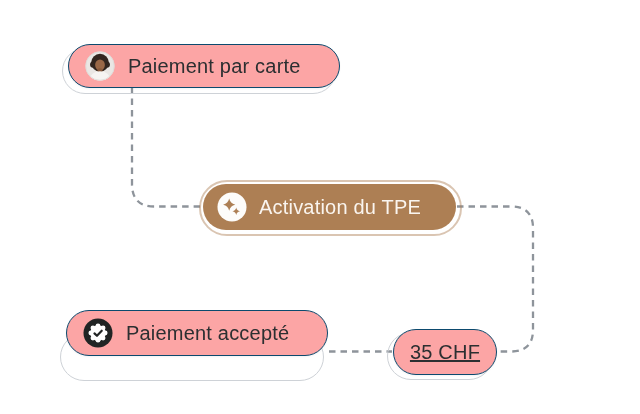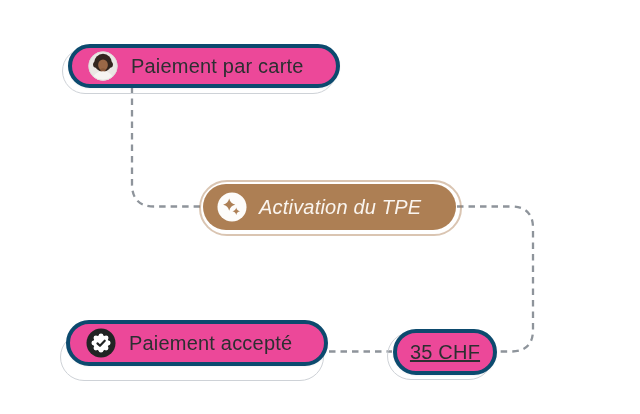--- a/index.html
+++ b/index.html
@@ -31,44 +31,43 @@
   .ghost.accent { border: 2px solid rgba(173,127,84,0.45); }
 
   .pill {
     position: absolute;
     display: flex;
     align-items: center;
     border-radius: 999px;
     box-sizing: border-box;
   }
   .pill-white {
-    background: #ec4899;
-    border: 4px solid #0c4a6e;
+    background: #fca5a5;
+    border: 1px solid #0c4a6e;
     box-shadow: 0 1px 2px rgba(25,28,33,0.05);
     color: #2c2f31;
   }
   .pill-accent {
     background: #ad7f54;
     color: #faf5ef;
-    font-style: italic;
   }
   .pill .label {
     font-size: 20px;
     letter-spacing: 0.2px;
     white-space: nowrap;
   }
   .pill .node-icon {
     width: 30px; height: 30px;
     display: block;
     flex: 0 0 auto;
   }
 
   #node-card    { left: 68px;  top: 44px;  width: 272px; height: 44px; padding-left: 16px; gap: 13px; }
   #node-tpe     { left: 203px; top: 184px; width: 253px; height: 46px; padding-left: 14px; gap: 12px; }
-  #node-accept  { left: 66px;  top: 320px; width: 262px; height: 46px; padding-left: 16px; gap: 13px; }
+  #node-accept  { left: 66px;  top: 310px; width: 262px; height: 46px; padding-left: 16px; gap: 13px; }
   #node-amount  { left: 393px; top: 329px; width: 104px; height: 46px; justify-content: center; text-decoration: underline; }
 
   #ghost-card   { left: 62px;  top: 48px;  width: 272px; height: 44px; }
   #ghost-tpe    { left: 199px; top: 180px; width: 259px; height: 52px; }
   #ghost-accept { left: 60px;  top: 333px; width: 262px; height: 46px; }
   #ghost-amount { left: 387px; top: 332px; width: 104px; height: 46px; }
 </style>
 </head>
 <body>
 

